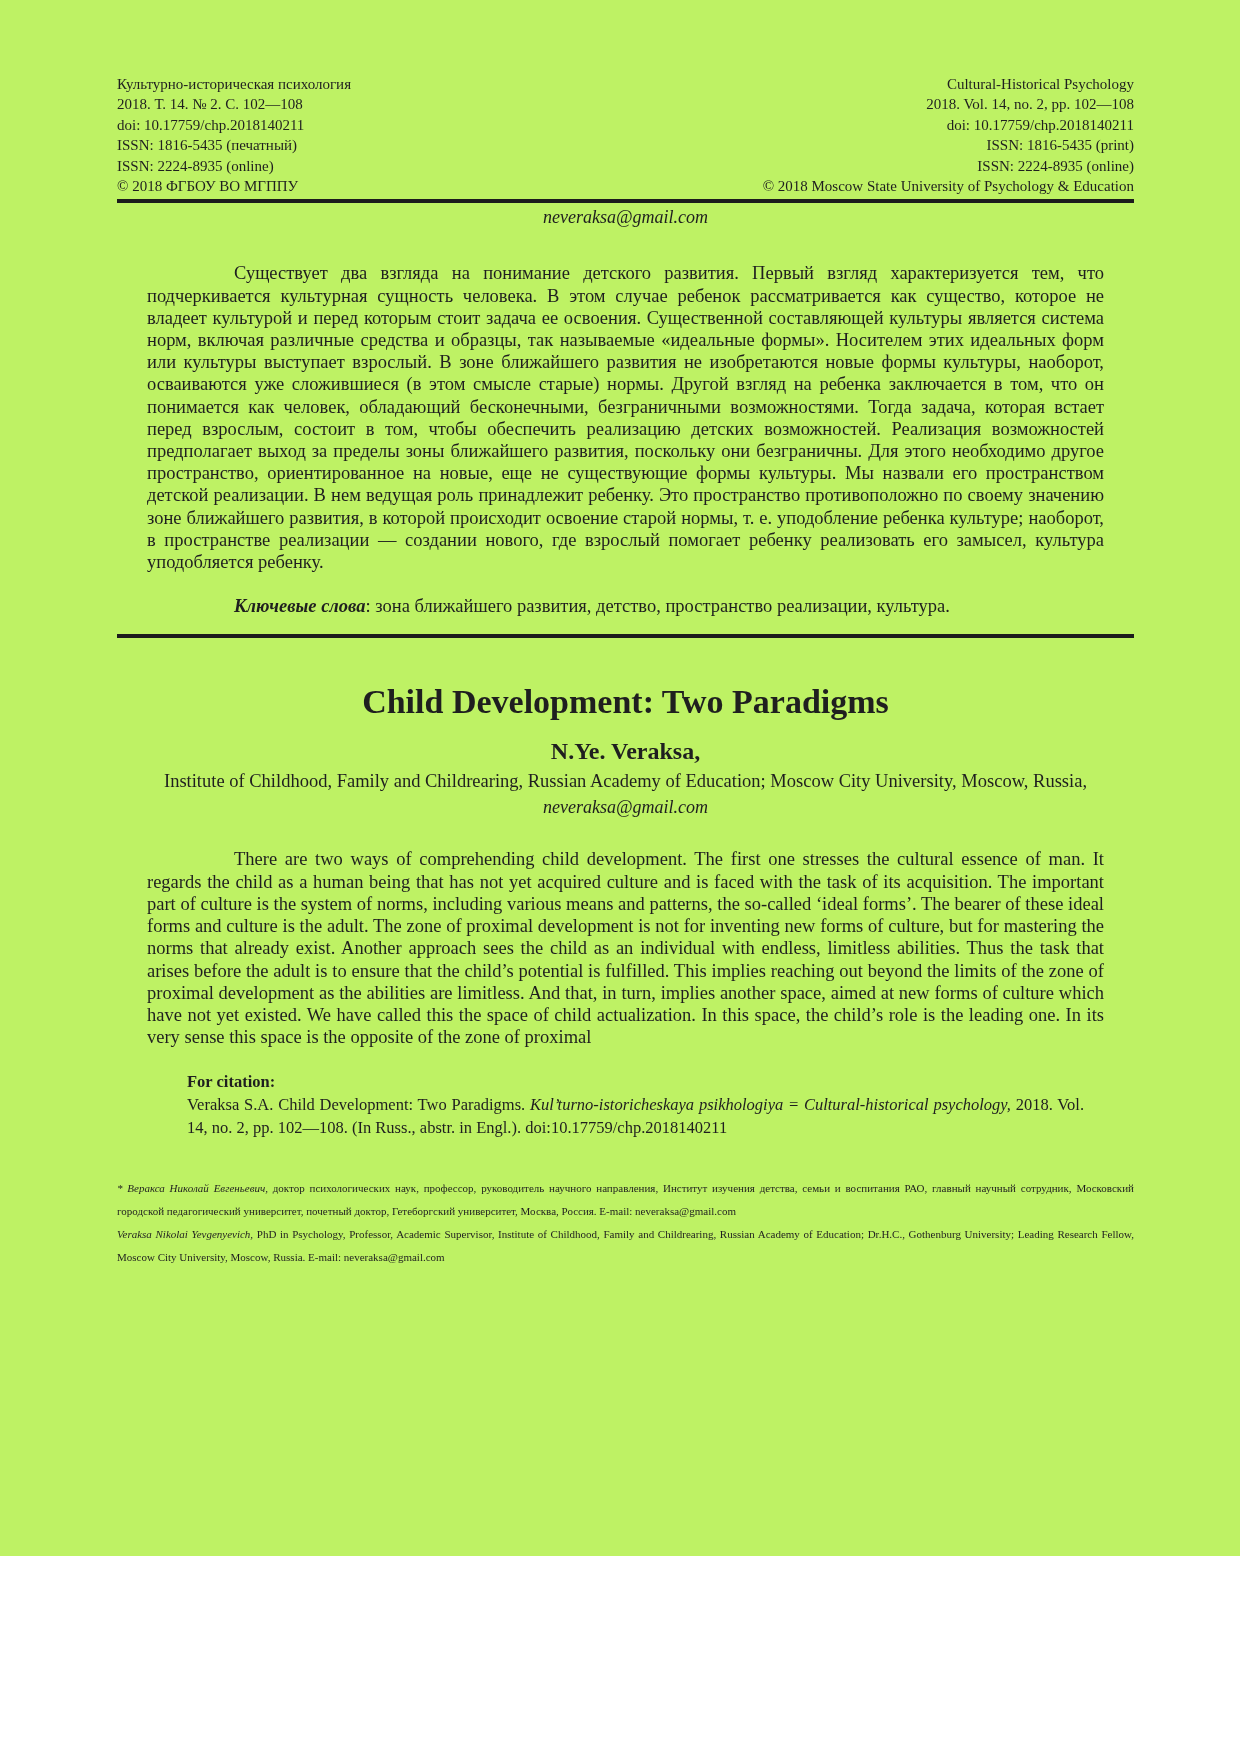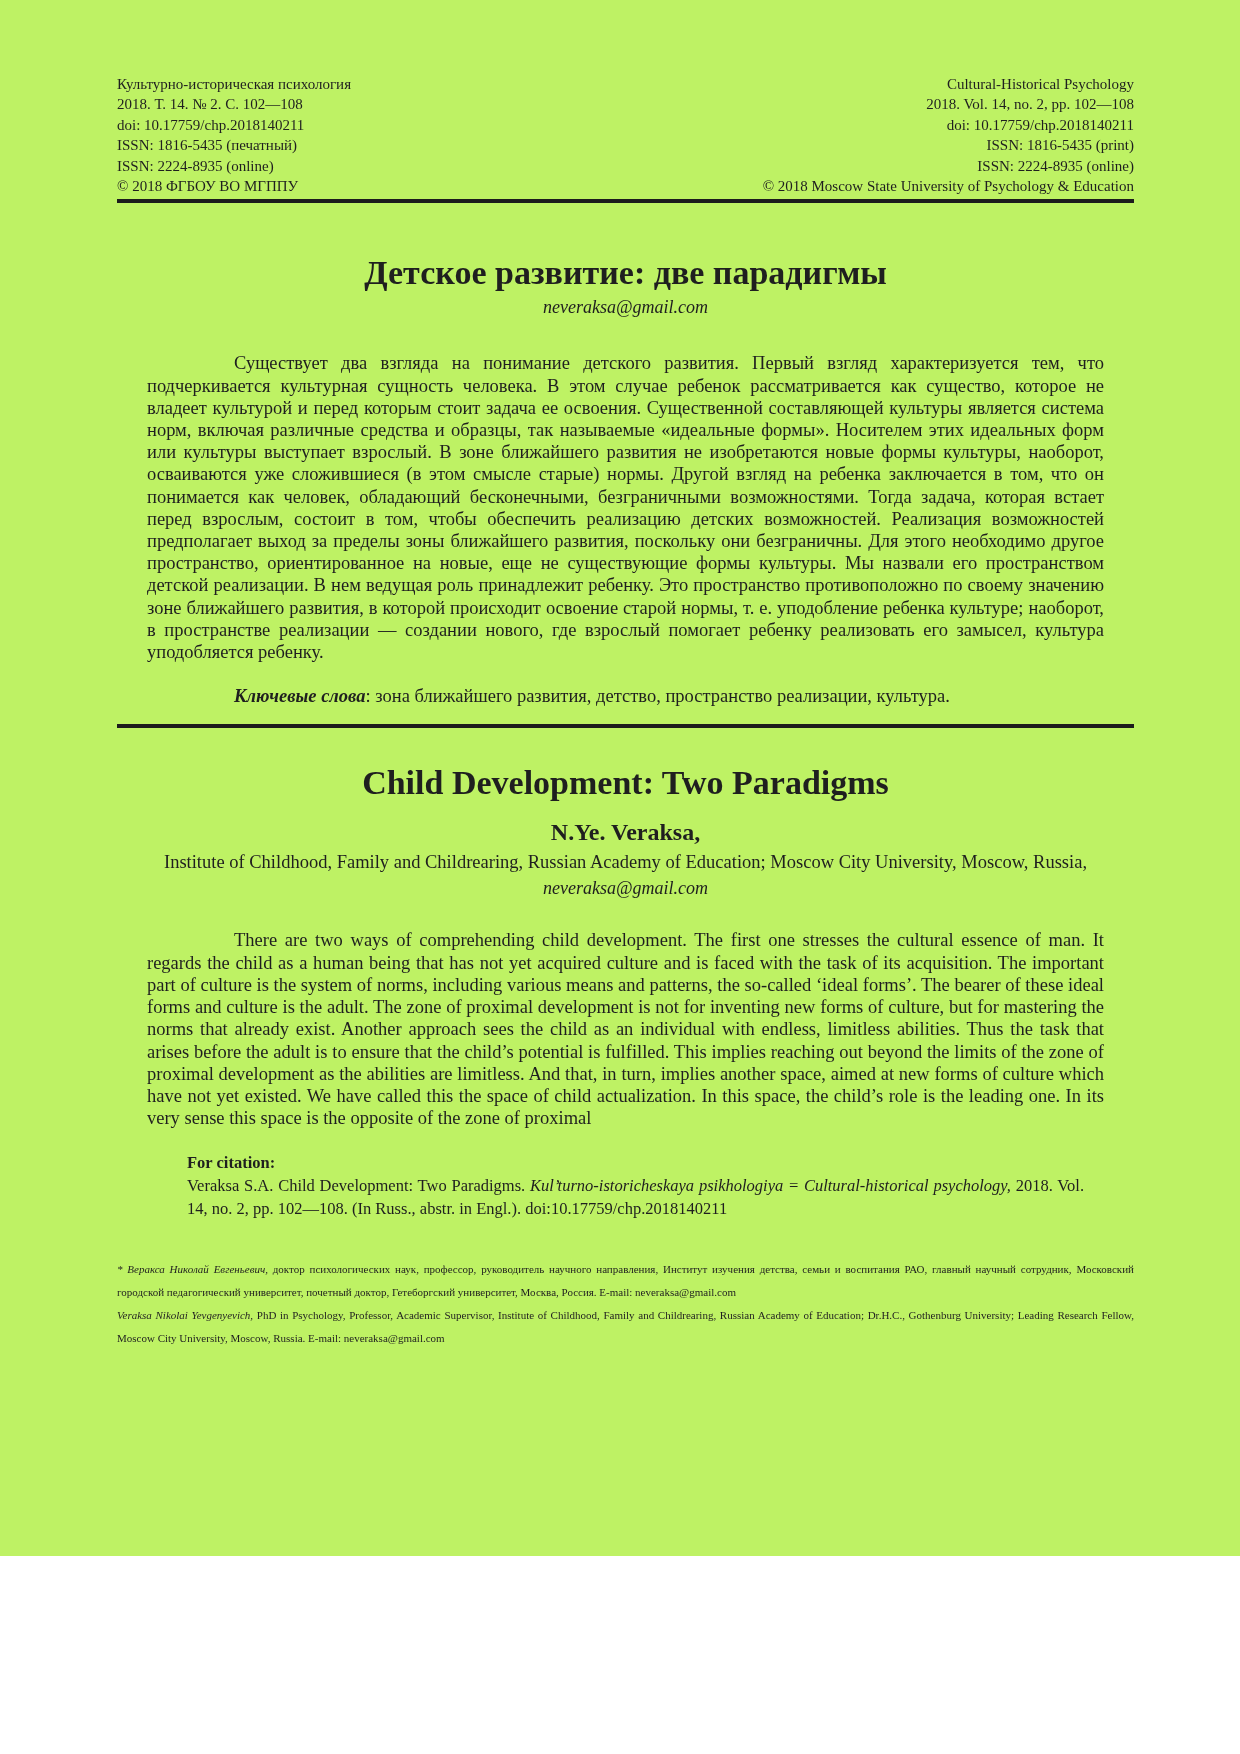--- a/index.html
+++ b/index.html
@@ -29,21 +29,21 @@
     font-size: 18.5px;
     line-height: 22.2px;
     text-align: justify;
     text-indent: 87px;
   }
   .keywords { margin: 22px 30px 0 30px; font-size: 18.5px; line-height: 22.2px; text-indent: 87px; }
   .keywords-label { font-weight: bold; font-style: italic; }
 
   .mid-rule { border-top: 4px solid #1c1c1c; margin-top: 17px; }
 
-  .en-title { margin-top: 35px; text-align: center; font-size: 34px; font-weight: bold; line-height: 40px; }
+  .en-title { margin-top: 44px; text-align: center; font-size: 34px; font-weight: bold; line-height: 40px; }
 
   .citation-block { margin: 44px 50px 0 70px; font-size: 16.5px; line-height: 23px; }
   .citation-label { font-weight: bold; }
   .citation-text  { text-align: justify; }
   .it { font-style: italic; }
 
   .footnote {
     margin-top: 38px;
     font-size: 11px;
     line-height: 23px;
@@ -79,21 +79,20 @@
       <div>Cultural-Historical Psychology</div>
       <div>2018. Vol. 14, no. 2, pp. 102—108</div>
       <div>doi: 10.17759/chp.2018140211</div>
       <div>ISSN: 1816-5435 (print)</div>
       <div>ISSN: 2224-8935 (online)</div>
       <div>© 2018 Moscow State University of Psychology &amp; Education</div>
     </div>
   </div>
   <div class="header-rule"></div>
 
-  <h1 class="ru-title" style="margin-bottom:0;">Детское развитие: две парадигмы</h1>
   <div class="email">neveraksa@gmail.com</div>
 
   <div class="abstract">Существует два взгляда на понимание детского развития. Первый взгляд характеризуется тем, что подчеркивается культурная сущность человека. В этом случае ребенок рассматривается как существо, которое не владеет культурой и перед которым стоит задача ее освоения. Существенной составляющей культуры является система норм, включая различные средства и образцы, так называемые «идеальные формы». Носителем этих идеальных форм или культуры выступает взрослый. В зоне ближайшего развития не изобретаются новые формы культуры, наоборот, осваиваются уже сложившиеся (в этом смысле старые) нормы. Другой взгляд на ребенка заключается в том, что он понимается как человек, обладающий бесконечными, безграничными возможностями. Тогда задача, которая встает перед взрослым, состоит в том, чтобы обеспечить реализацию детских возможностей. Реализация возможностей предполагает выход за пределы зоны ближайшего развития, поскольку они безграничны. Для этого необходимо другое пространство, ориентированное на новые, еще не существующие формы культуры. Мы назвали его пространством детской реализации. В нем ведущая роль принадлежит ребенку. Это пространство противоположно по своему значению зоне ближайшего развития, в которой происходит освоение старой нормы, т. е. уподобление ребенка культуре; наоборот, в пространстве реализации — создании нового, где взрослый помогает ребенку реализовать его замысел, культура уподобляется ребенку.</div>
 
   <div class="keywords">
     <span class="keywords-label">Ключевые слова</span><span>: зона ближайшего развития, детство, пространство реализации, культура.</span>
   </div>
 
   <div class="mid-rule"></div>
 

